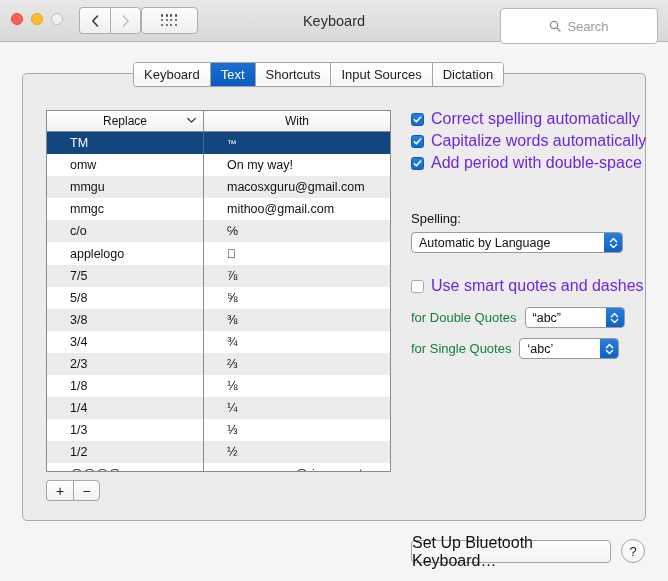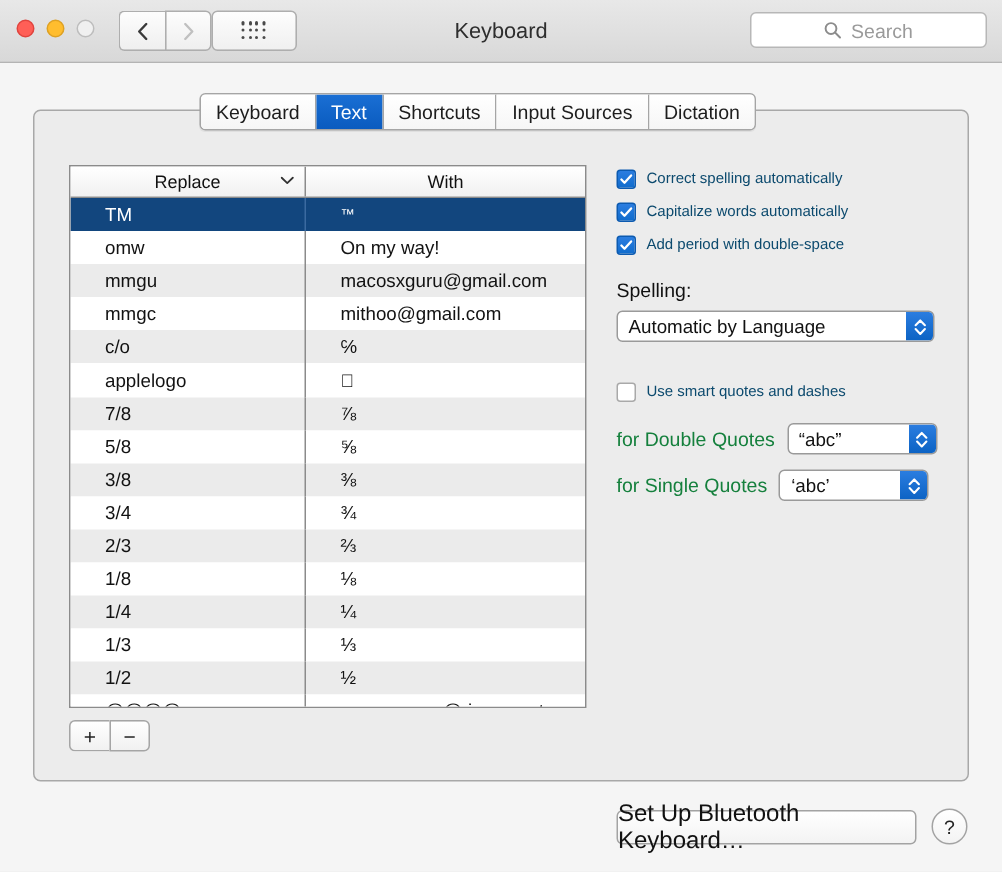--- a/index.html
+++ b/index.html
@@ -90,21 +90,21 @@
     line-height: 42px;
     text-align: center;
     font-size: 14.5px;
     color: #2e2e2e;
     pointer-events: none;
   }
 
   .searchfield {
     position: absolute;
     right: 10px; top: 8px;
-    width: 158px; height: 24px;
+    width: 158px; height: 36px;
     background: #fff;
     border: 1px solid #b7b7b7;
     border-radius: 4px;
     box-sizing: border-box;
     display: flex;
     align-items: center;
     justify-content: center;
   }
   .searchinner { display: flex; align-items: center; gap: 6px; }
   .searchtext { font-size: 13px; color: #9a9a9a; }
@@ -264,26 +264,26 @@
     border: 1px solid #0c5ab0;
   }
   .checkbox.off {
     background: #fff;
     border: 1px solid #a9a9a9;
   }
   .checkmark {
     width: 9px; height: 9px;
     display: block;
   }
-  .cblabel { font-size: 10px; color: #0c4a6e; white-space: nowrap; }
+  .cblabel { font-size: 16px; color: #6d28d9; white-space: nowrap; }
 
   .spelllabel {
     font-size: 13px;
     color: #101010;
-    margin-top: 12px;
+    margin-top: 37px;
     margin-bottom: 6px;
   }
 
   .popup {
     height: 21px;
     background: #fff;
     border: 1px solid #9a9a9a;
     border-radius: 4px;
     box-sizing: border-box;
     display: flex;
@@ -448,21 +448,21 @@
       </div>
       <div class="trow even">
         <div class="cell c1">c/o</div>
         <div class="cell c2">℅</div>
       </div>
       <div class="trow odd">
         <div class="cell c1">applelogo</div>
         <div class="cell c2 apple"></div>
       </div>
       <div class="trow even">
-        <div class="cell c1">7/8</div>
+        <div class="cell c1">7/5</div>
         <div class="cell c2">⅞</div>
       </div>
       <div class="trow odd">
         <div class="cell c1">5/8</div>
         <div class="cell c2">⅝</div>
       </div>
       <div class="trow even">
         <div class="cell c1">3/8</div>
         <div class="cell c2">⅜</div>
       </div>

